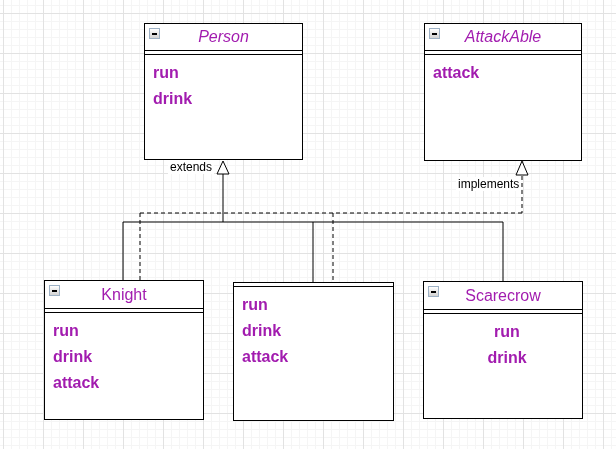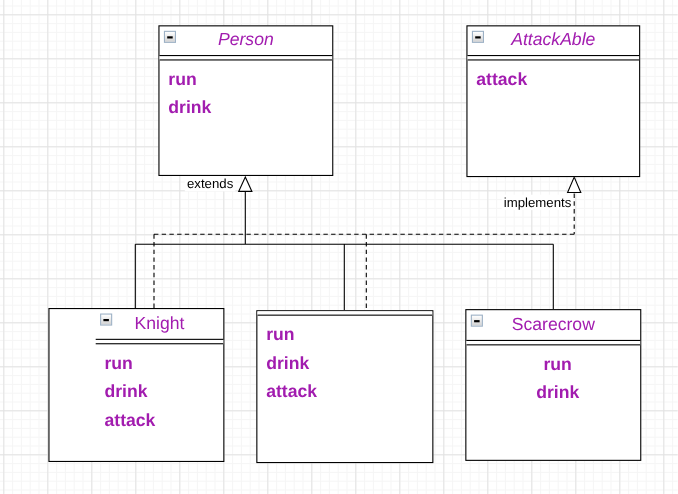--- a/index.html
+++ b/index.html
@@ -94,21 +94,21 @@
           <span class="minus-glyph"></span>
         </span>
       <span class="title-text italic">AttackAble</span>
     </div>
     <div class="sep-gap"></div>
     <div class="methods">
       <div class="method-row">attack</div>
     </div>
   </div>
 
-  <div class="uml-class" style="left:44px;top:280px;width:160px;height:140px;padding-left:42px;">
+  <div class="uml-class" style="left:44px;top:280px;width:160px;height:140px;">
     <div class="uml-title" style="height:27px;">
       <span class="collapse-btn">
           <span class="minus-glyph"></span>
         </span>
       <span class="title-text">Knight</span>
     </div>
     <div class="sep-gap"></div>
     <div class="methods">
       <div class="method-row">run</div>
       <div class="method-row">drink</div>

